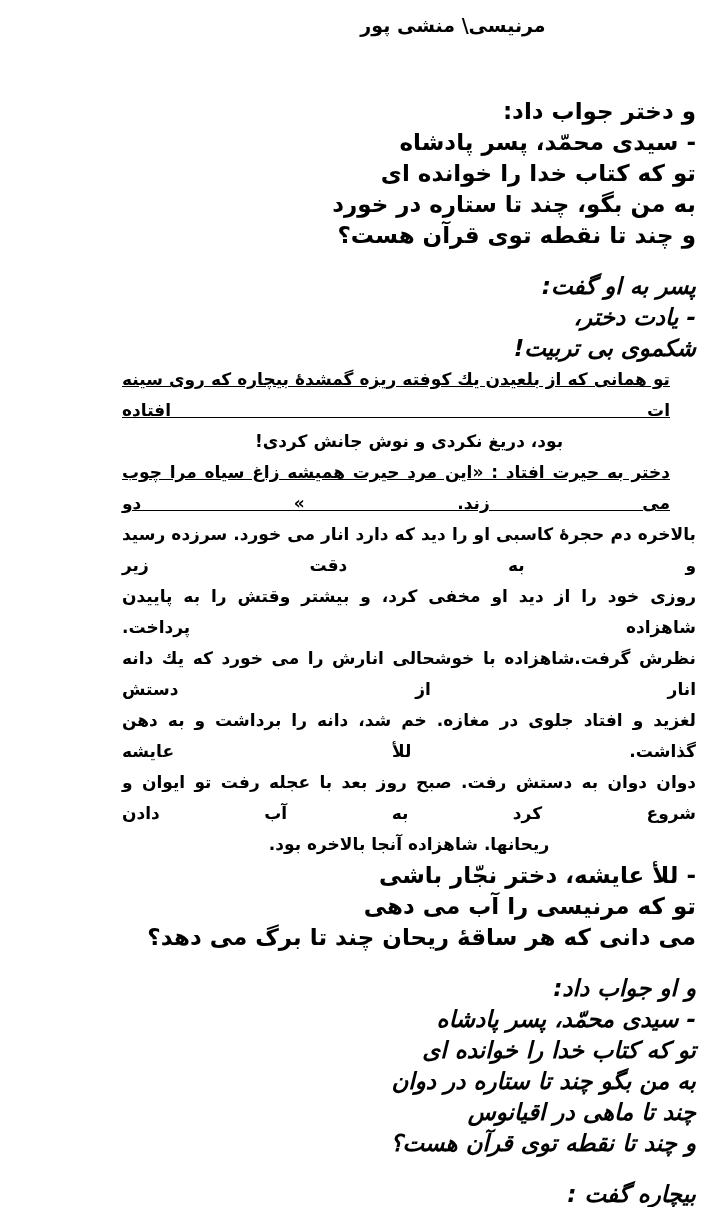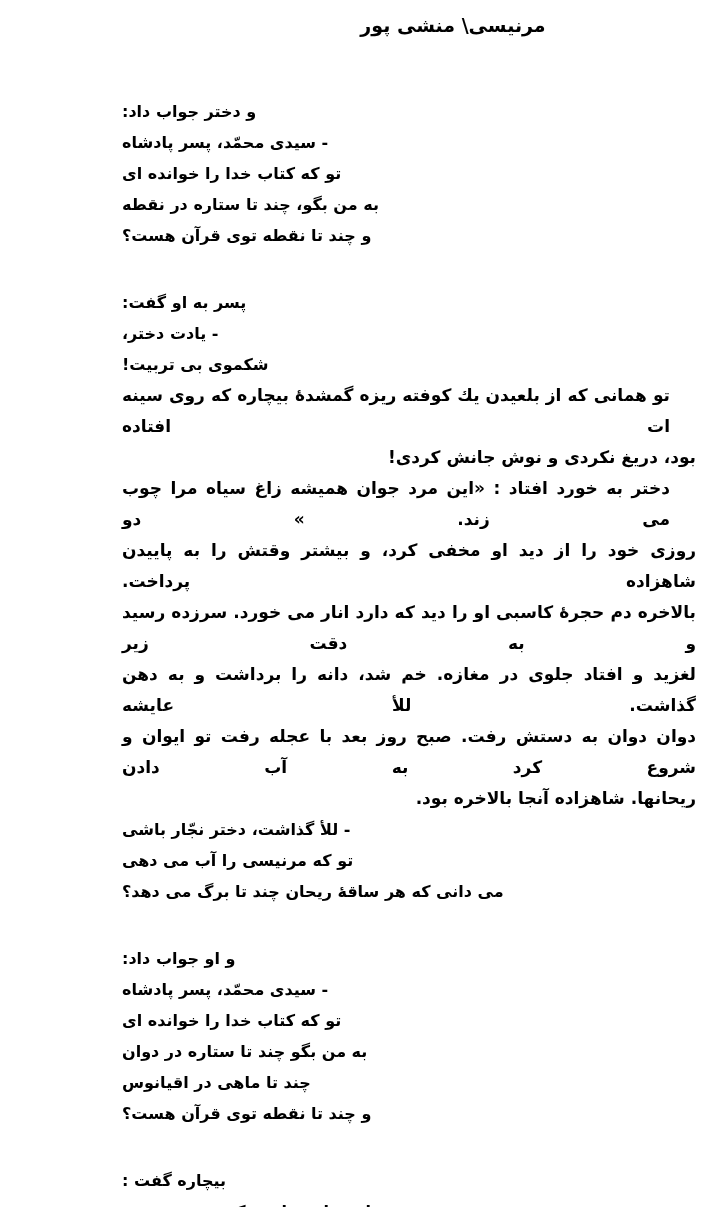--- a/index.html
+++ b/index.html
@@ -23,84 +23,85 @@
     text-align: center;
     font-size: 19px;
     font-weight: 700;
     padding-top: 14px;
     position: relative;
     right: -44px; 
     letter-spacing: 0.5px;
   }
   .block { direction: rtl; }
   .line {
-    font-size: 16px;
+    font-size: 23px;
     font-weight: 700;
     line-height: 31px;
-    text-align: left;
+    text-align: right;
     white-space: nowrap;
   }
   .pline {
     font-size: 17px;
     font-weight: 700;
     line-height: 31px;
-    text-align: right;
+    text-align: center;
   }
   .pline.just {
     text-align: justify;
     text-align-last: justify;
     white-space: normal;
   }
-  .pline.indent { padding-right: 26px; }
+  .pline.indent { padding-right: 26px; text-decoration: underline; }
   .m-stanza1 { margin-top: 60px; }
-  .m-gap     { margin-top: 36px; }
+  .m-gap     { margin-top: 20px; font-style: italic; }
   .page-footer {
     margin-top: 8px;
     text-align: center;
     font-size: 18px;
     font-weight: 700;
   }
 </style>
 </head>
 <body>
 
 <div class="page">
 
   <div class="book-header">مرنیسی\ منشی پور</div>
 
   <div class="block m-stanza1">
     <div class="line">و دختر جواب داد:</div>
     <div class="line">- سیدی محمّد، پسر پادشاه</div>
     <div class="line">تو که کتاب خدا را خوانده ای</div>
-    <div class="line">به من بگو، چند تا ستاره در نقطه</div>
+    <div class="line">به من بگو، چند تا ستاره در خورد</div>
     <div class="line">و چند تا نقطه توی قرآن هست؟</div>
   </div>
 
   <div class="block m-gap">
     <div class="line">پسر به او گفت:</div>
     <div class="line">- یادت دختر،</div>
     <div class="line">شکموی بی تربیت!</div>
   </div>
 
   <div class="block">
     <div class="pline just indent">تو همانی که از بلعیدن یك کوفته ریزه گمشدهٔ بیچاره که روی سینه ات افتاده</div>
     <div class="pline">بود، دریغ نکردی و نوش جانش کردی!</div>
   </div>
 
   <div class="block">
-    <div class="pline just indent">دختر به خورد افتاد : «این مرد جوان همیشه زاغ سیاه مرا چوب می زند. » دو</div>
+    <div class="pline just indent">دختر به حیرت افتاد : «این مرد حیرت همیشه زاغ سیاه مرا چوب می زند. » دو</div>
+    <div class="pline just">بالاخره دم حجرهٔ کاسبی او را دید که دارد انار می خورد. سرزده رسید و به دقت زیر</div>
     <div class="pline just">روزی خود را از دید او مخفی کرد، و بیشتر وقتش را به پاییدن شاهزاده پرداخت.</div>
-    <div class="pline just">بالاخره دم حجرهٔ کاسبی او را دید که دارد انار می خورد. سرزده رسید و به دقت زیر</div>
+    <div class="pline just">نظرش گرفت.شاهزاده با خوشحالی انارش را می خورد که یك دانه انار از دستش</div>
     <div class="pline just">لغزید و افتاد جلوی در مغازه. خم شد، دانه را برداشت و به دهن گذاشت.  للأ عایشه</div>
     <div class="pline just">دوان دوان به دستش رفت. صبح روز بعد با عجله رفت تو ایوان و شروع کرد به آب دادن</div>
     <div class="pline">ریحانها. شاهزاده آنجا بالاخره بود.</div>
   </div>
 
   <div class="block">
-    <div class="line">- للأ گذاشت، دختر نجّار باشی</div>
+    <div class="line">- للأ عایشه، دختر نجّار باشی</div>
     <div class="line">تو که مرنیسی را آب می دهی</div>
     <div class="line">می دانی که هر ساقهٔ ریحان چند تا برگ می دهد؟</div>
   </div>
 
   <div class="block m-gap">
     <div class="line">و او جواب داد:</div>
     <div class="line">- سیدی محمّد، پسر پادشاه</div>
     <div class="line">تو که کتاب خدا را خوانده ای</div>
     <div class="line">به من بگو چند تا ستاره در دوان</div>
     <div class="line">چند تا ماهی در اقیانوس</div>

